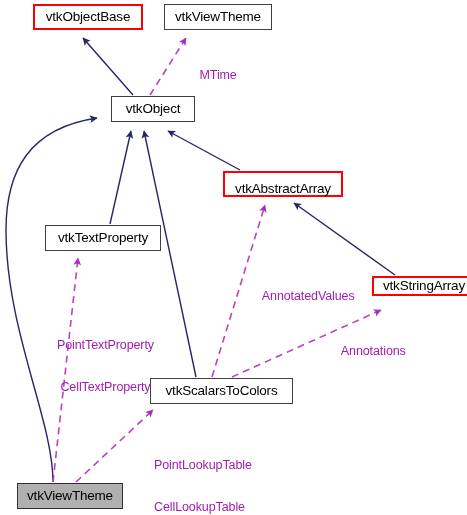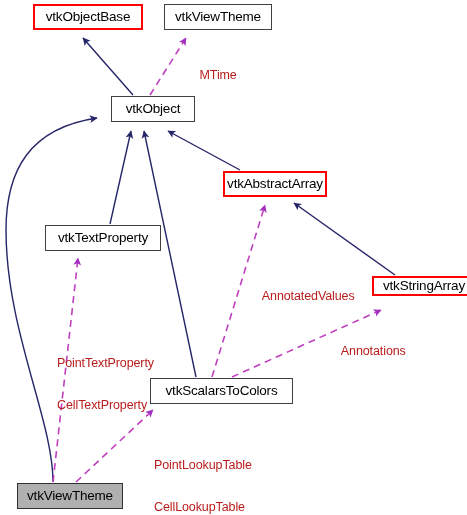--- a/index.html
+++ b/index.html
@@ -44,21 +44,21 @@
   }
   .node.current {
     background: #b0b0b0;
     border: 1px solid #303030;
     align-items: center;
   }
   .edge-label {
     position: absolute;
     font-size: 12.5px;
     line-height: 14px;
-    color: #b91c1c;
+    color: #a21caf;
     white-space: pre;
     letter-spacing: -0.1px;
   }
 </style>
 </head>
 <body>
 
 <div id="diagram">
 
   <svg id="edge-layer" width="467" height="515" viewBox="0 0 467 515" xmlns="http://www.w3.org/2000/svg">
@@ -99,21 +99,21 @@
   </div>
 
   <div class="node" style="left:152px; top:4px; width:108px; height:26px;">
     <span>vtkViewTheme</span>
   </div>
 
   <div class="node" style="left:99px; top:96px; width:84px; height:26px;">
     <span>vtkObject</span>
   </div>
 
-  <div class="node red" style="left:211px; top:171px; width:104px; height:26px;">
+  <div class="node red" style="left:211px; top:171px; width:120px; height:26px;align-items:flex-end;">
     <span>vtkAbstractArray</span>
   </div>
 
   <div class="node" style="left:33px; top:225px; width:116px; height:26px;">
     <span>vtkTextProperty</span>
   </div>
 
   <div class="node red" style="left:360px; top:276px; width:104px; height:20px;">
     <span>vtkStringArray</span>
   </div>
@@ -131,21 +131,21 @@
   </div>
 
   <div class="edge-label" style="left:249px; top:275px;">
     <span>AnnotatedValues</span>
   </div>
 
   <div class="edge-label" style="left:328px; top:330px;text-align:center;">
     <span>Annotations</span>
   </div>
 
-  <div class="edge-label" style="left:57px; top:328px;">
+  <div class="edge-label" style="left:57px; top:310px;text-align:center;">
     <div>PointTextProperty</div>
     <div>CellTextProperty</div>
   </div>
 
   <div class="edge-label" style="left:154px; top:430px;">
     <div>PointLookupTable</div>
     <div>CellLookupTable</div>
   </div>
 
 </div>

